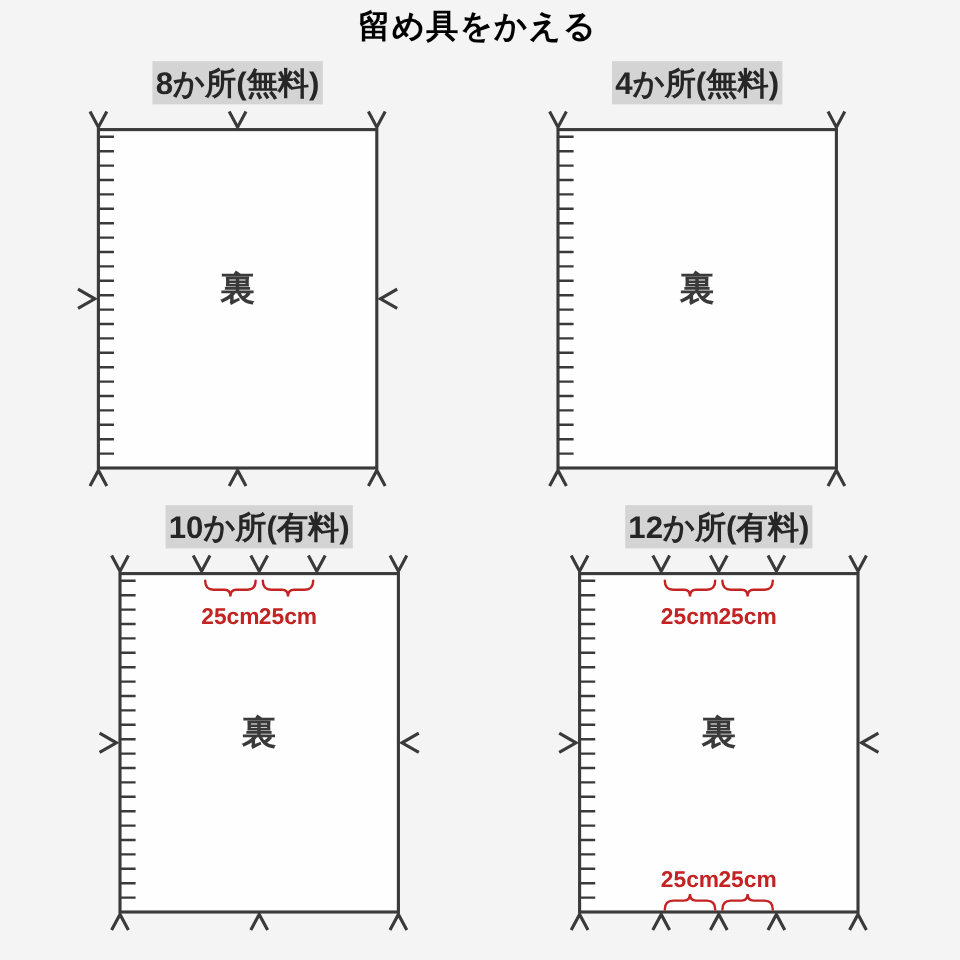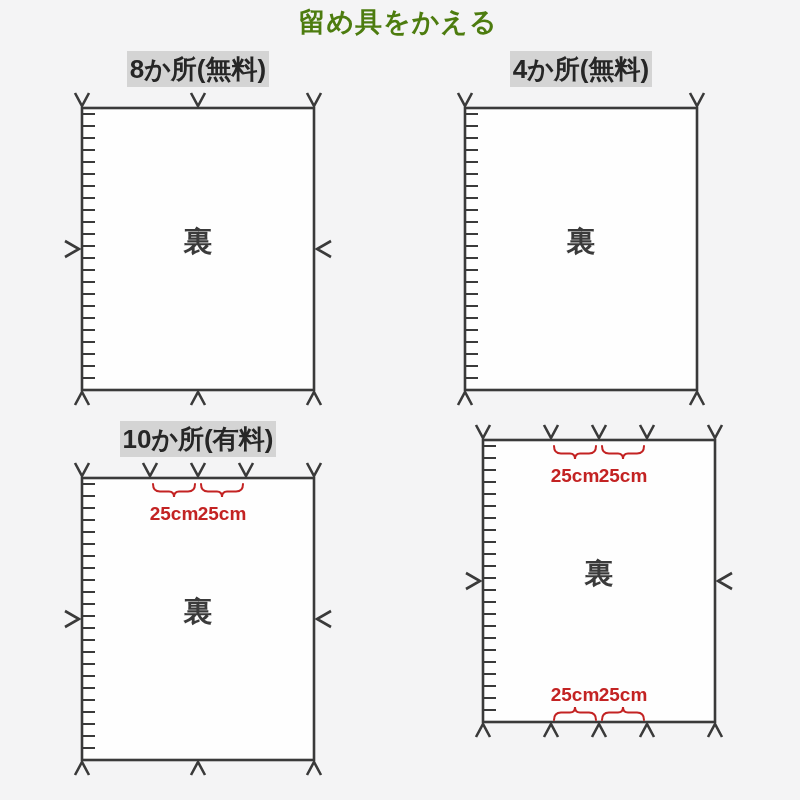--- a/index.html
+++ b/index.html
@@ -4,27 +4,27 @@
 <style>
   html,body{margin:0;padding:0;}
   body{
     width:800px;height:800px;position:relative;overflow:hidden;
     background:#f4f4f5;
     font-family:"Liberation Sans","DejaVu Sans",sans-serif;
     color:#2f2f2f;
   }
   .page-title{
     position:absolute;left:0;top:4px;width:796px;
-    text-align:center;font-size:27px;font-weight:bold;color:#4d7c0f;
+    text-align:center;font-size:27px;font-weight:bold;color:#000000;
     letter-spacing:1px;
   }
   .panel{position:absolute;width:280px;}
   .panel-tl{left:58px;top:50px;}
   .panel-tr{left:441px;top:50px;}
-  .panel-bl{left:58px;top:420px;}
+  .panel-bl{left:76px;top:420px;}
   .panel-br{left:459px;top:420px;}
   .label-row{height:38px;display:flex;align-items:center;justify-content:center;}
   .panel-label{
     background:#d4d4d4;color:#262626;
     font-size:26px;font-weight:bold;line-height:36px;
     padding:0 3px;white-space:nowrap;
   }
   svg{display:block;}
   .line{stroke:#3a3a3a;fill:none;stroke-width:2.6;}
   .tickline{stroke:#3a3a3a;fill:none;stroke-width:2;}
@@ -107,20 +107,23 @@
       <path class="line" d="M133 317L140 304L147 317"></path>
       <path class="line" d="M249 317L256 304L263 317"></path>
     </g>
     <path class="line" d="M7 153L21 161L7 169"></path>
     <path class="line" d="M273 153L259 161L273 169"></path>
     <text class="back-text" x="140" y="153" dominant-baseline="central">裏</text>
   </svg>
 </div>
 
 <div class="panel panel-br">
+  <div class="label-row">
+    <span class="panel-label">12か所(有料)</span>
+  </div>
   <svg width="280" height="322" viewBox="0 0 280 322">
     <rect class="fabric" x="24" y="20" width="232" height="282"></rect>
     <path class="tickline" d="M24 26h13M24 38h13M24 50h13M24 62h13M24 74h13M24 86h13M24 98h13M24 110h13M24 122h13M24 134h13M24 146h13M24 158h13M24 170h13M24 182h13M24 194h13M24 206h13M24 218h13M24 230h13M24 242h13M24 254h13M24 266h13M24 278h13M24 290h13"></path>
     <g>
       <path class="line" d="M17 5L24 18L31 5"></path>
       <path class="line" d="M85 5L92 18L99 5"></path>
       <path class="line" d="M133 5L140 18L147 5"></path>
       <path class="line" d="M181 5L188 18L195 5"></path>
       <path class="line" d="M249 5L256 18L263 5"></path>
     </g>

